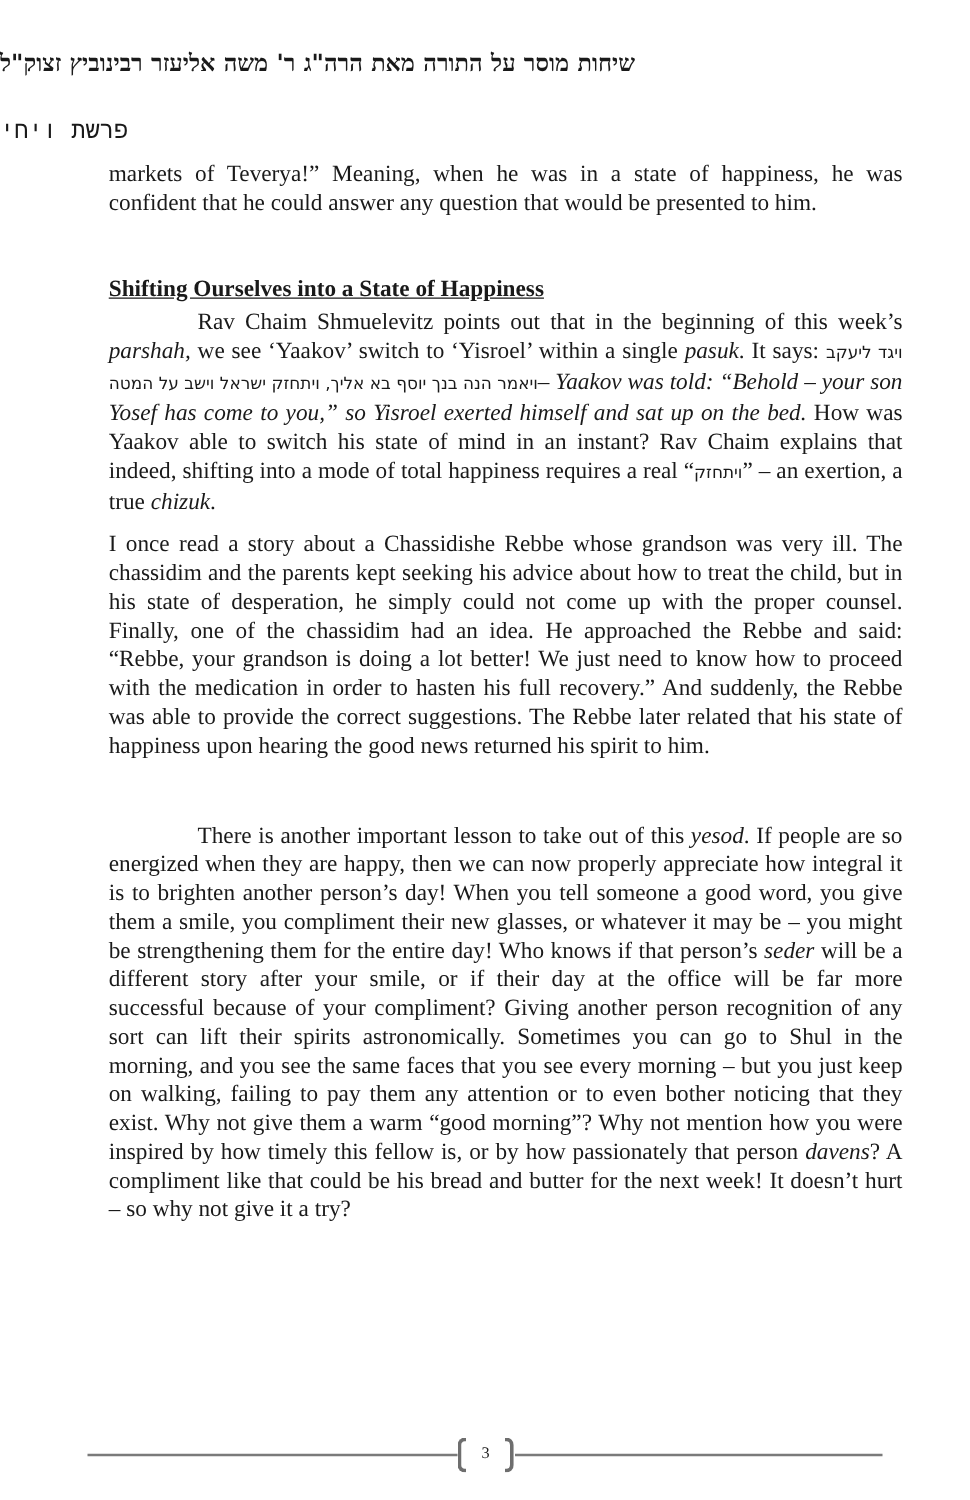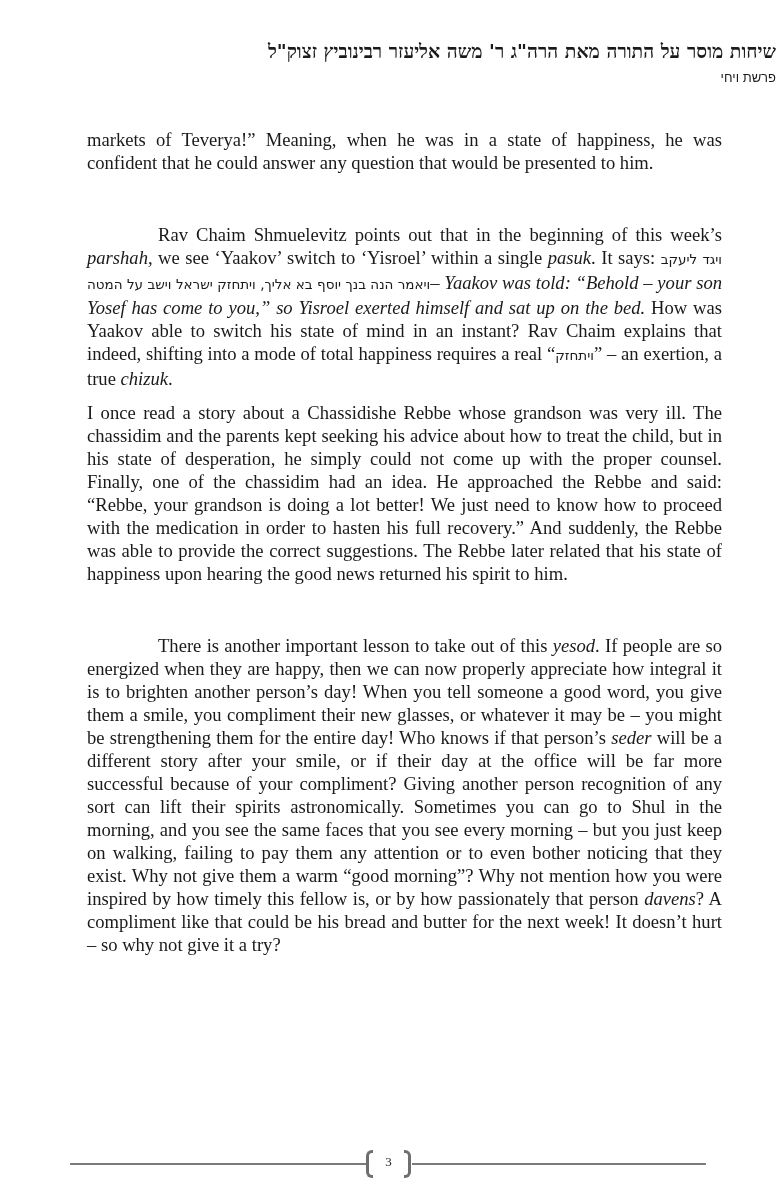--- a/index.html
+++ b/index.html
@@ -12,34 +12,34 @@
       height: 1200px;
       position: relative;
       overflow: hidden;
       color: #1a1a1a;
       font-family: "DejaVu Serif", serif;
     }
     .page-header {
       position: absolute;
       left: 0;
       width: 776px;
-      text-align: right;
+      text-align: left;
       direction: rtl;
     }
     .header-title {
       top: 40px;
       font-family: "DejaVu Serif", serif;
       font-weight: bold;
       font-size: 19px;
       letter-spacing: 0px;
     }
     .header-subtitle {
-      top: 70px;
-      font-family: Liberation Sans, sans-serif;
-      font-size: 13px;
+      top: 94px;
+      font-family: Liberation Mono, monospace;
+      font-size: 19px;
     }
     .content {
       position: absolute;
       left: 71px;
       width: 635px;
       top: 128px;
       font-family: "Liberation Serif", serif;
       font-size: 18.6px;
       line-height: 23px;
       text-align: justify;
@@ -118,20 +118,21 @@
 <body>
 
 <div class="page-header header-title">שיחות מוסר על התורה מאת הרה"ג ר' משה אליעזר רבינוביץ זצוק"ל</div>
 <div class="page-header header-subtitle">פרשת ויחי</div>
 
 <div class="content">
   <p>markets of Teverya!” Meaning, when he was in a state of happiness, he was confident that he could answer any question that would be presented to him.</p>
 
   <div style="height:46px"></div>
 
+  <h2 class="section-heading">Shifting Ourselves into a State of Happiness</h2>
 
   <p class="indent" style="margin-top:3px"><span>Rav Chaim Shmuelevitz points out that in the beginning of this week’s </span><span class="it">parshah,</span><span> we see ‘Yaakov’ switch to ‘Yisroel’ within a single </span><span class="it">pasuk</span><span>. It says: </span><span class="he">ויגד ליעקב ויאמר הנה בנך יוסף בא אליך, ויתחזק ישראל וישב על המטה</span><span>– </span><span class="it">Yaakov was told: “Behold – your son Yosef has come to you,” so Yisroel exerted himself and sat up on the bed.</span><span> How was Yaakov able to switch his state of mind in an instant? Rav Chaim explains that indeed, shifting into a mode of total happiness requires a real “</span><span class="he">ויתחזק</span><span>” – an exertion, a true </span><span class="it">chizuk</span><span>.</span></p>
 
   <p class="blockquote" style="margin-top:11px">I once read a story about a Chassidishe Rebbe whose grandson was very ill. The chassidim and the parents kept seeking his advice about how to treat the child, but in his state of desperation, he simply could not come up with the proper counsel. Finally, one of the chassidim had an idea. He approached the Rebbe and said: “Rebbe, your grandson is doing a lot better! We just need to know how to proceed with the medication in order to hasten his full recovery.” And suddenly, the Rebbe was able to provide the correct suggestions. The Rebbe later related that his state of happiness upon hearing the good news returned his spirit to him.</p>
 
   <div style="height:46px"></div>
 
 
   <p class="indent" style="margin-top:3px"><span>There is another important lesson to take out of this </span><span class="it">yesod</span><span>. If people are so energized when they are happy, then we can now properly appreciate how integral it is to brighten another person’s day! When you tell someone a good word, you give them a smile, you compliment their new glasses, or whatever it may be – you might be strengthening them for the entire day! Who knows if that person’s </span><span class="it">seder</span><span> will be a different story after your smile, or if their day at the office will be far more successful because of your compliment? Giving another person recognition of any sort can lift their spirits astronomically. Sometimes you can go to Shul in the morning, and you see the same faces that you see every morning – but you just keep on walking, failing to pay them any attention or to even bother noticing that they exist. Why not give them a warm “good morning”? Why not mention how you were inspired by how timely this fellow is, or by how passionately that person </span><span class="it">davens</span><span>? A compliment like that could be his bread and butter for the next week! It doesn’t hurt – so why not give it a try?</span></p>
 </div>

